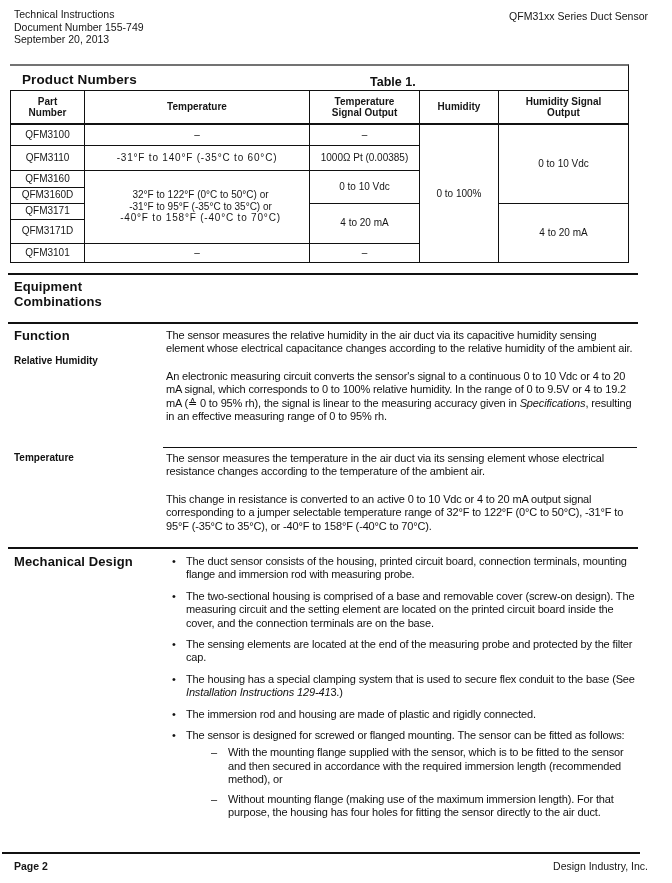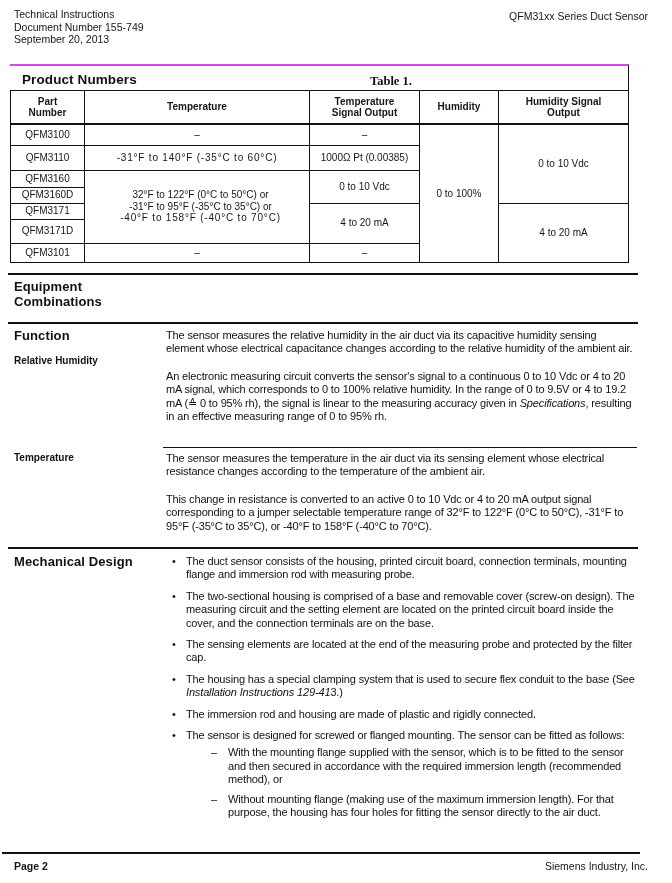--- a/index.html
+++ b/index.html
@@ -7,24 +7,24 @@
     position:relative;width:672px;height:883px;background:#ffffff;overflow:hidden;
     font-family:"Liberation Sans","DejaVu Sans",sans-serif;color:#111;
   }
   
   .doc-header{position:absolute;top:8px;left:14px;font-size:10.5px;line-height:12.5px;color:#161616;}
   .doc-header-product{position:absolute;top:10px;right:24px;font-size:10.5px;color:#161616;}
 
   
   .title-row{
     position:absolute;top:64px;left:10px;width:619px;height:26px;box-sizing:border-box;
-    border-top:2px solid #d946ef;border-right:1px solid #111;
+    border-top:2px solid #737373;border-right:1px solid #111;
   }
   .title-row .pn-heading{position:absolute;left:12px;bottom:3px;font-size:13.5px;font-weight:bold;letter-spacing:.1px;}
-  .title-row .tbl-caption{position:absolute;left:360px;bottom:1px;font-size:12.5px;font-weight:bold;font-family:Liberation Serif, serif;}
+  .title-row .tbl-caption{position:absolute;left:360px;bottom:1px;font-size:12.5px;font-weight:bold;}
   table.product-table{
     position:absolute;top:90px;left:10px;border-collapse:collapse;table-layout:fixed;
     font-size:10px;line-height:11.5px;color:#161616;
   }
   .product-table th,.product-table td{border:1px solid #111;padding:1px 3px;}
   .product-table thead th{
     font-weight:bold;text-align:center;vertical-align:middle;white-space:pre-line;
     border-bottom:2px solid #111;height:30px;
   }
   .product-table tbody td{text-align:center;vertical-align:middle;}
@@ -216,16 +216,16 @@
           <span class="marker">–</span>
           <span class="b-text">Without mounting flange (making use of the maximum immersion length). For that purpose, the housing has four holes for fitting the sensor directly to the air duct.</span>
         </li>
       </ul>
     </ul>
   </div>
 
   <div class="footer-rule"></div>
   <div class="page-footer">
     <span class="page-num">Page 2</span>
-    <span>Siemens Industry, Inc.</span>
+    <span>Design Industry, Inc.</span>
   </div>
 
 </div>
 
 </body></html>

